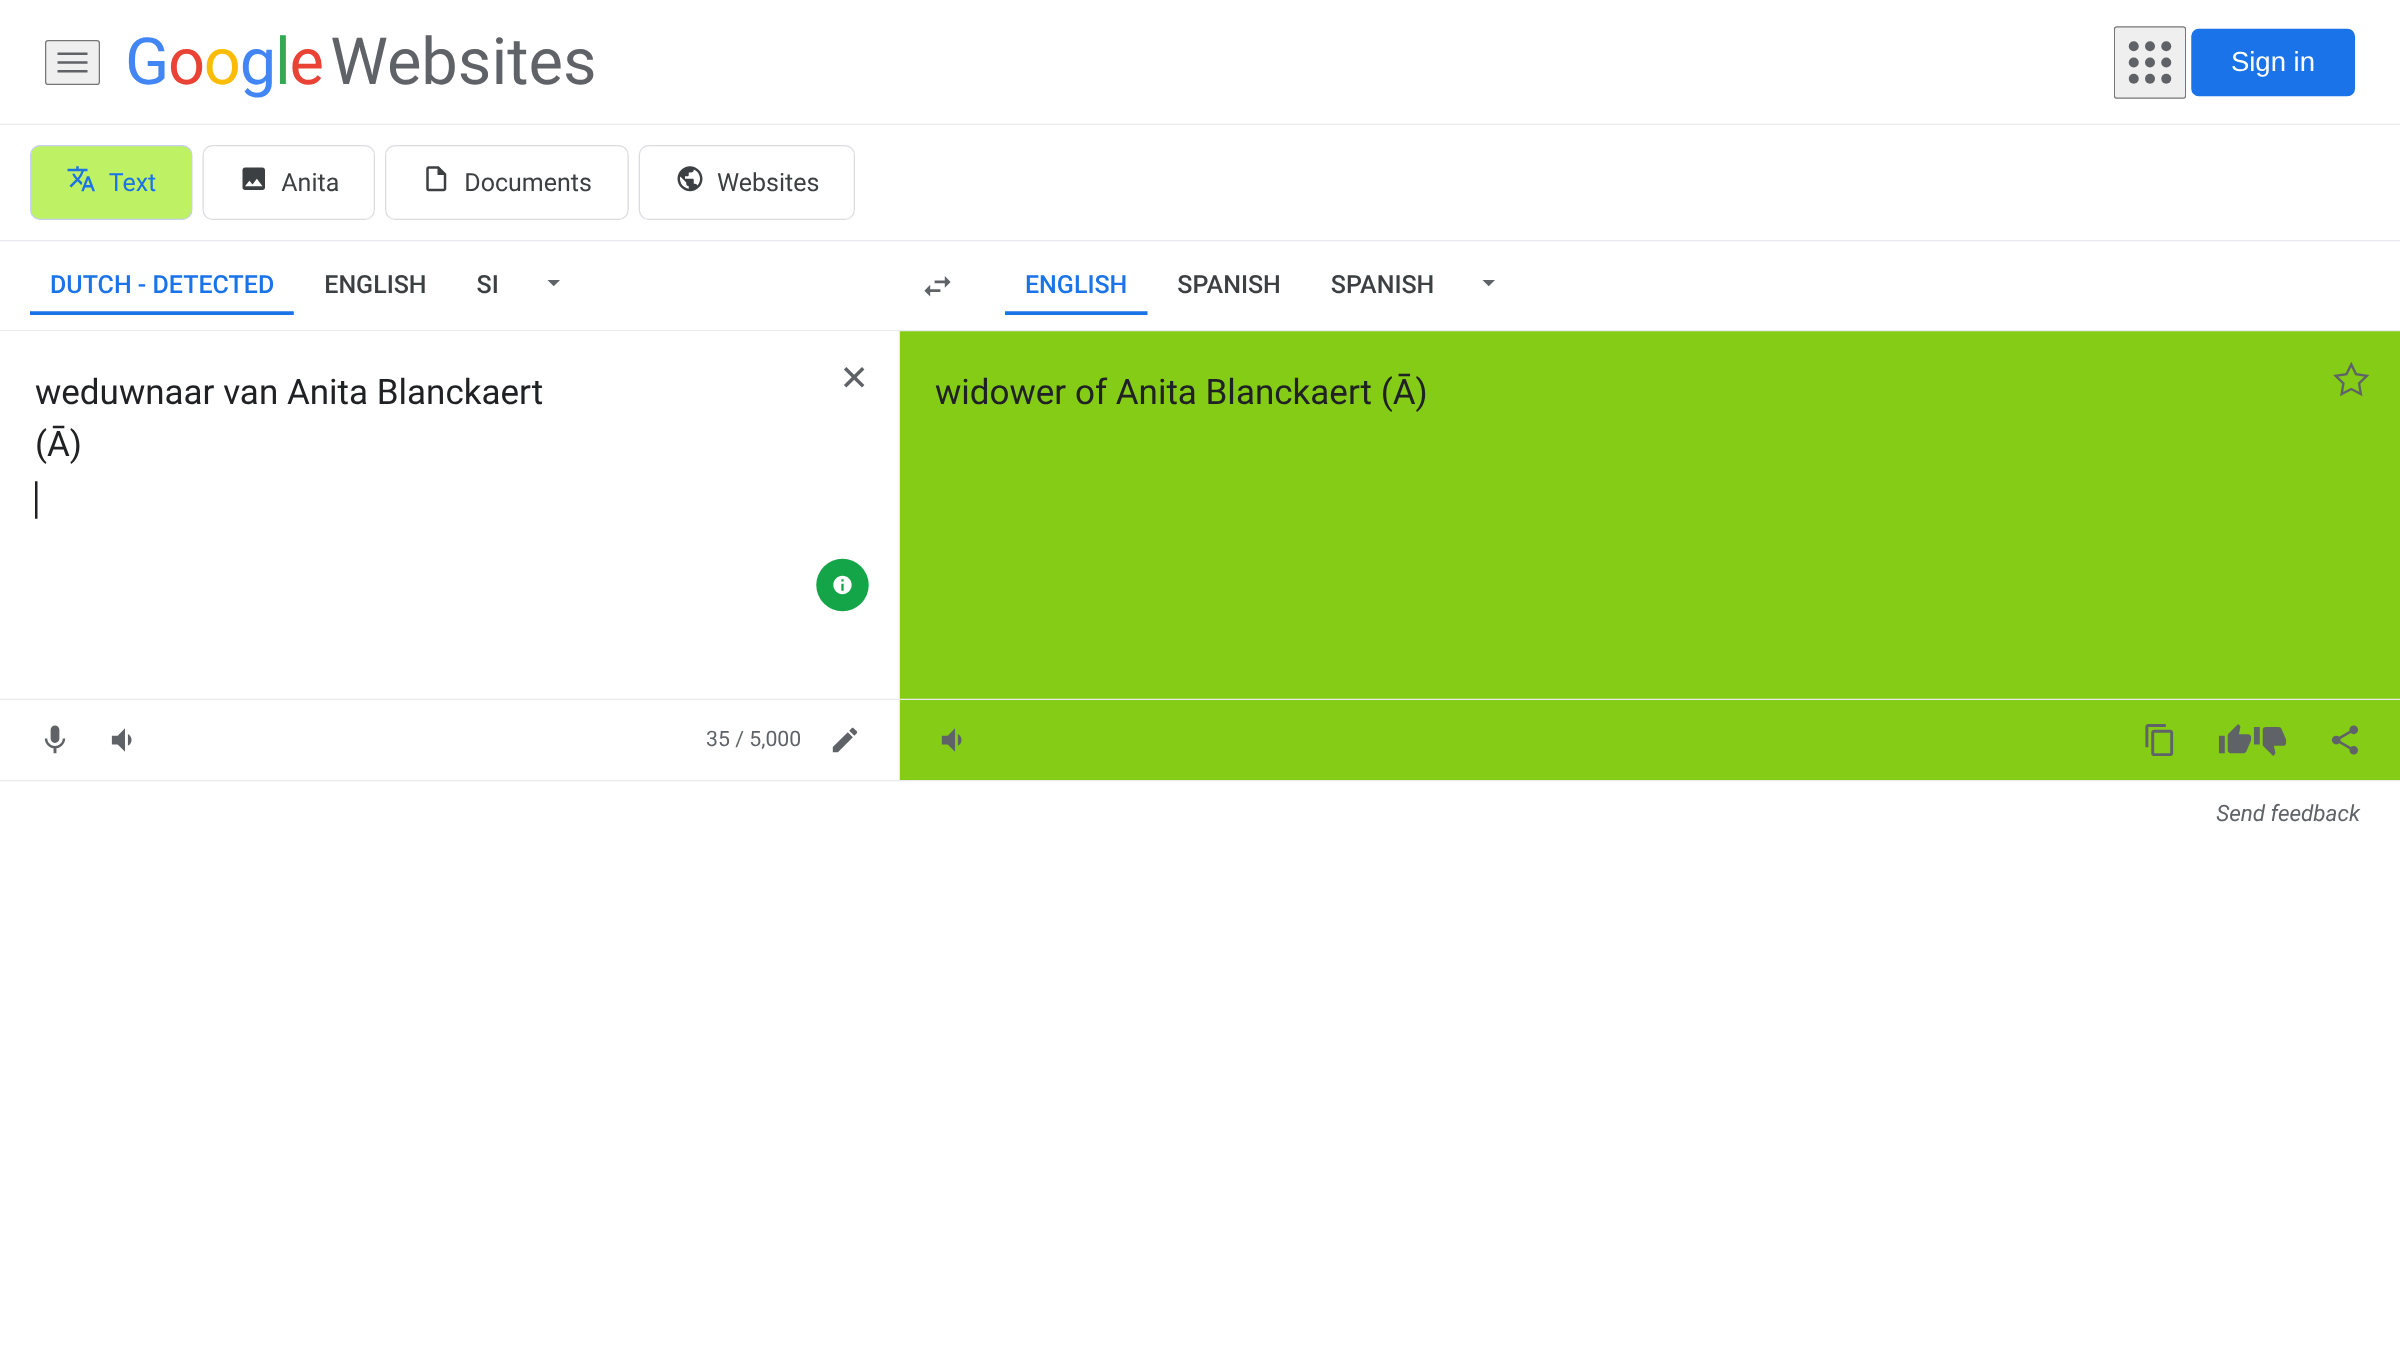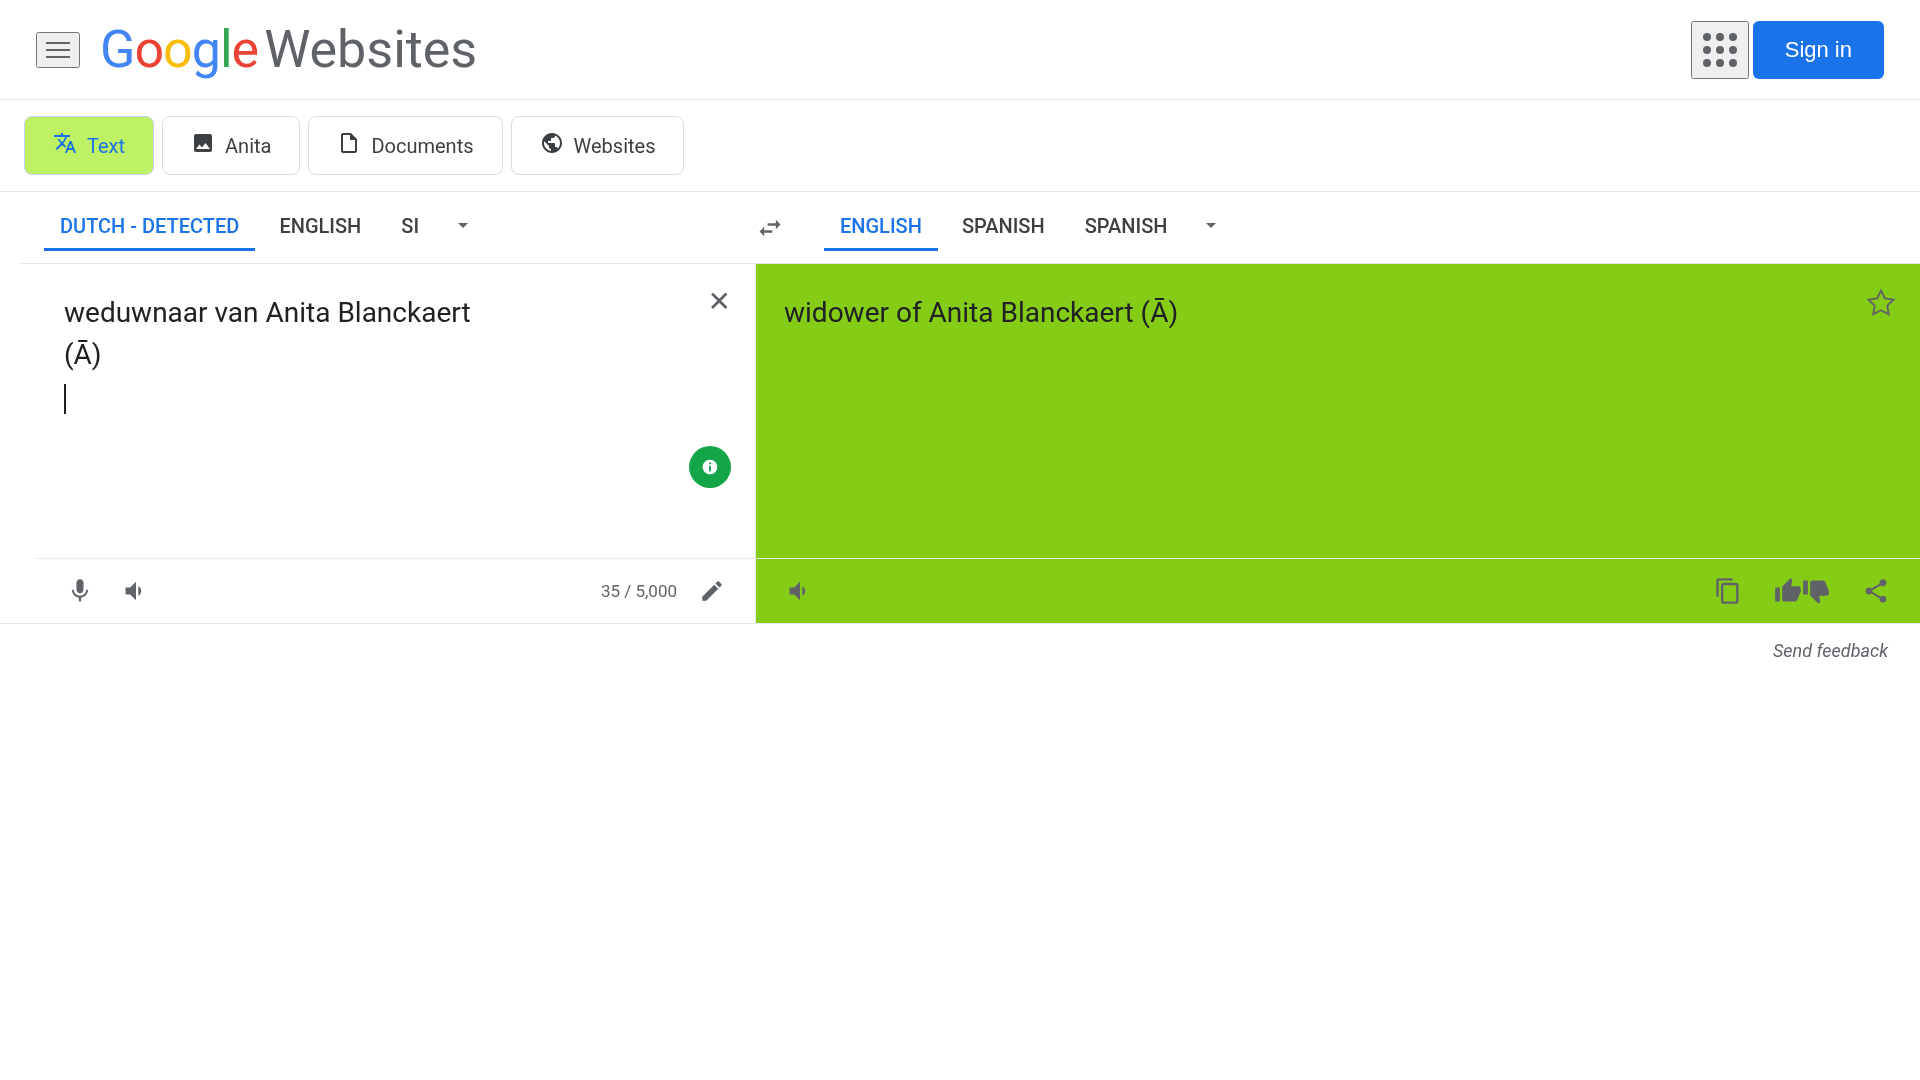--- a/index.html
+++ b/index.html
@@ -53,20 +53,21 @@
     .g-yellow { color: #fbbc05; }
     .g-green { color: #34a853; }
     .translate-text {
       font-size: 52px;
       font-weight: 400;
       color: #5f6368;
       margin-left: 6px;
     }
     .header-right {
       display: flex;
+      align-items: center;
       gap: 4px;
     }
     .apps-grid {
       display: grid;
       grid-template-columns: repeat(3, 8px);
       gap: 5px;
       padding: 10px;
       cursor: pointer;
     }
     .apps-grid span {
@@ -116,21 +117,20 @@
     .mode-tab-icon {
       font-size: 22px;
     }
 
     
     .lang-bar {
       display: flex;
       align-items: center;
       border-bottom: 1px solid #e8eaed;
       height: 72px;
-      margin-left: 20px;
     }
     .lang-bar-source {
       display: flex;
       align-items: center;
       flex: 0 0 720px;
       padding: 0 24px;
       gap: 8px;
     }
     .lang-bar-target {
       display: flex;
@@ -171,21 +171,20 @@
       padding: 8px 16px;
       display: flex;
       align-items: center;
     }
 
     
     .translation-area {
       display: flex;
       min-height: 360px;
       border-bottom: 1px solid #e8eaed;
-      padding-left: 36px;
     }
     .source-panel {
       flex: 0 0 720px;
       border-right: 1px solid #e8eaed;
       display: flex;
       flex-direction: column;
       background: #fff;
     }
     .target-panel {
       flex: 1;

